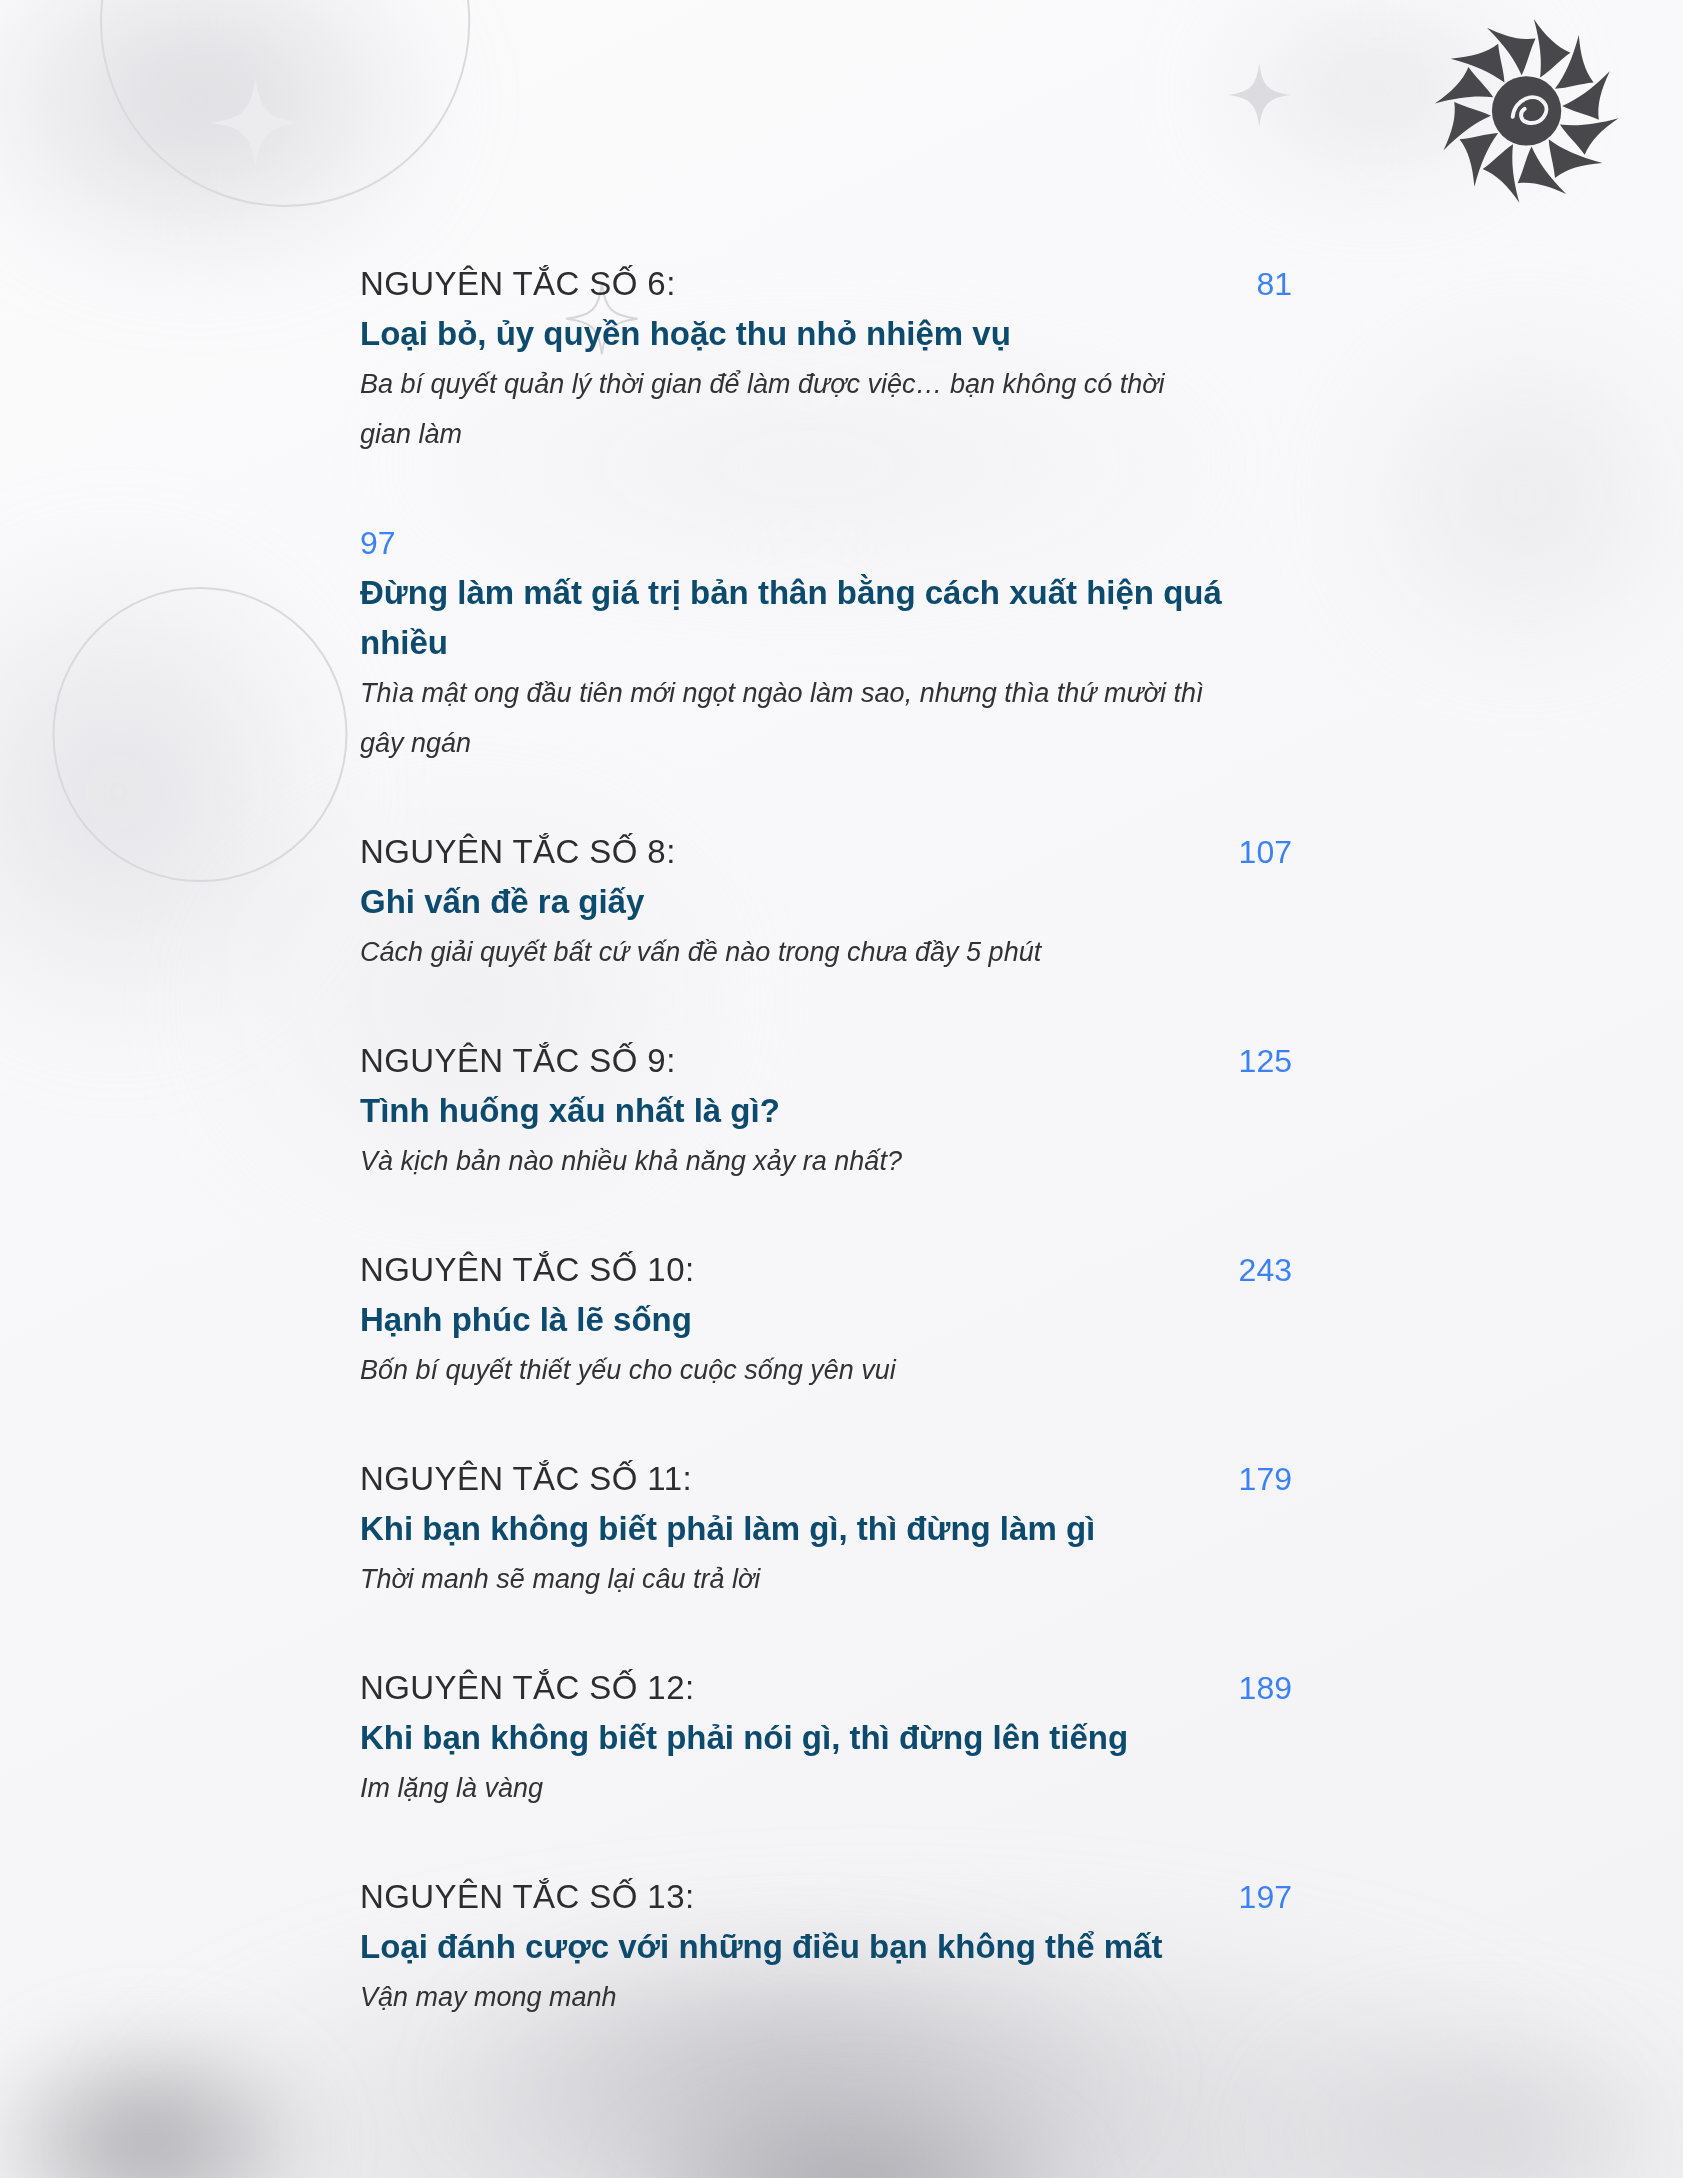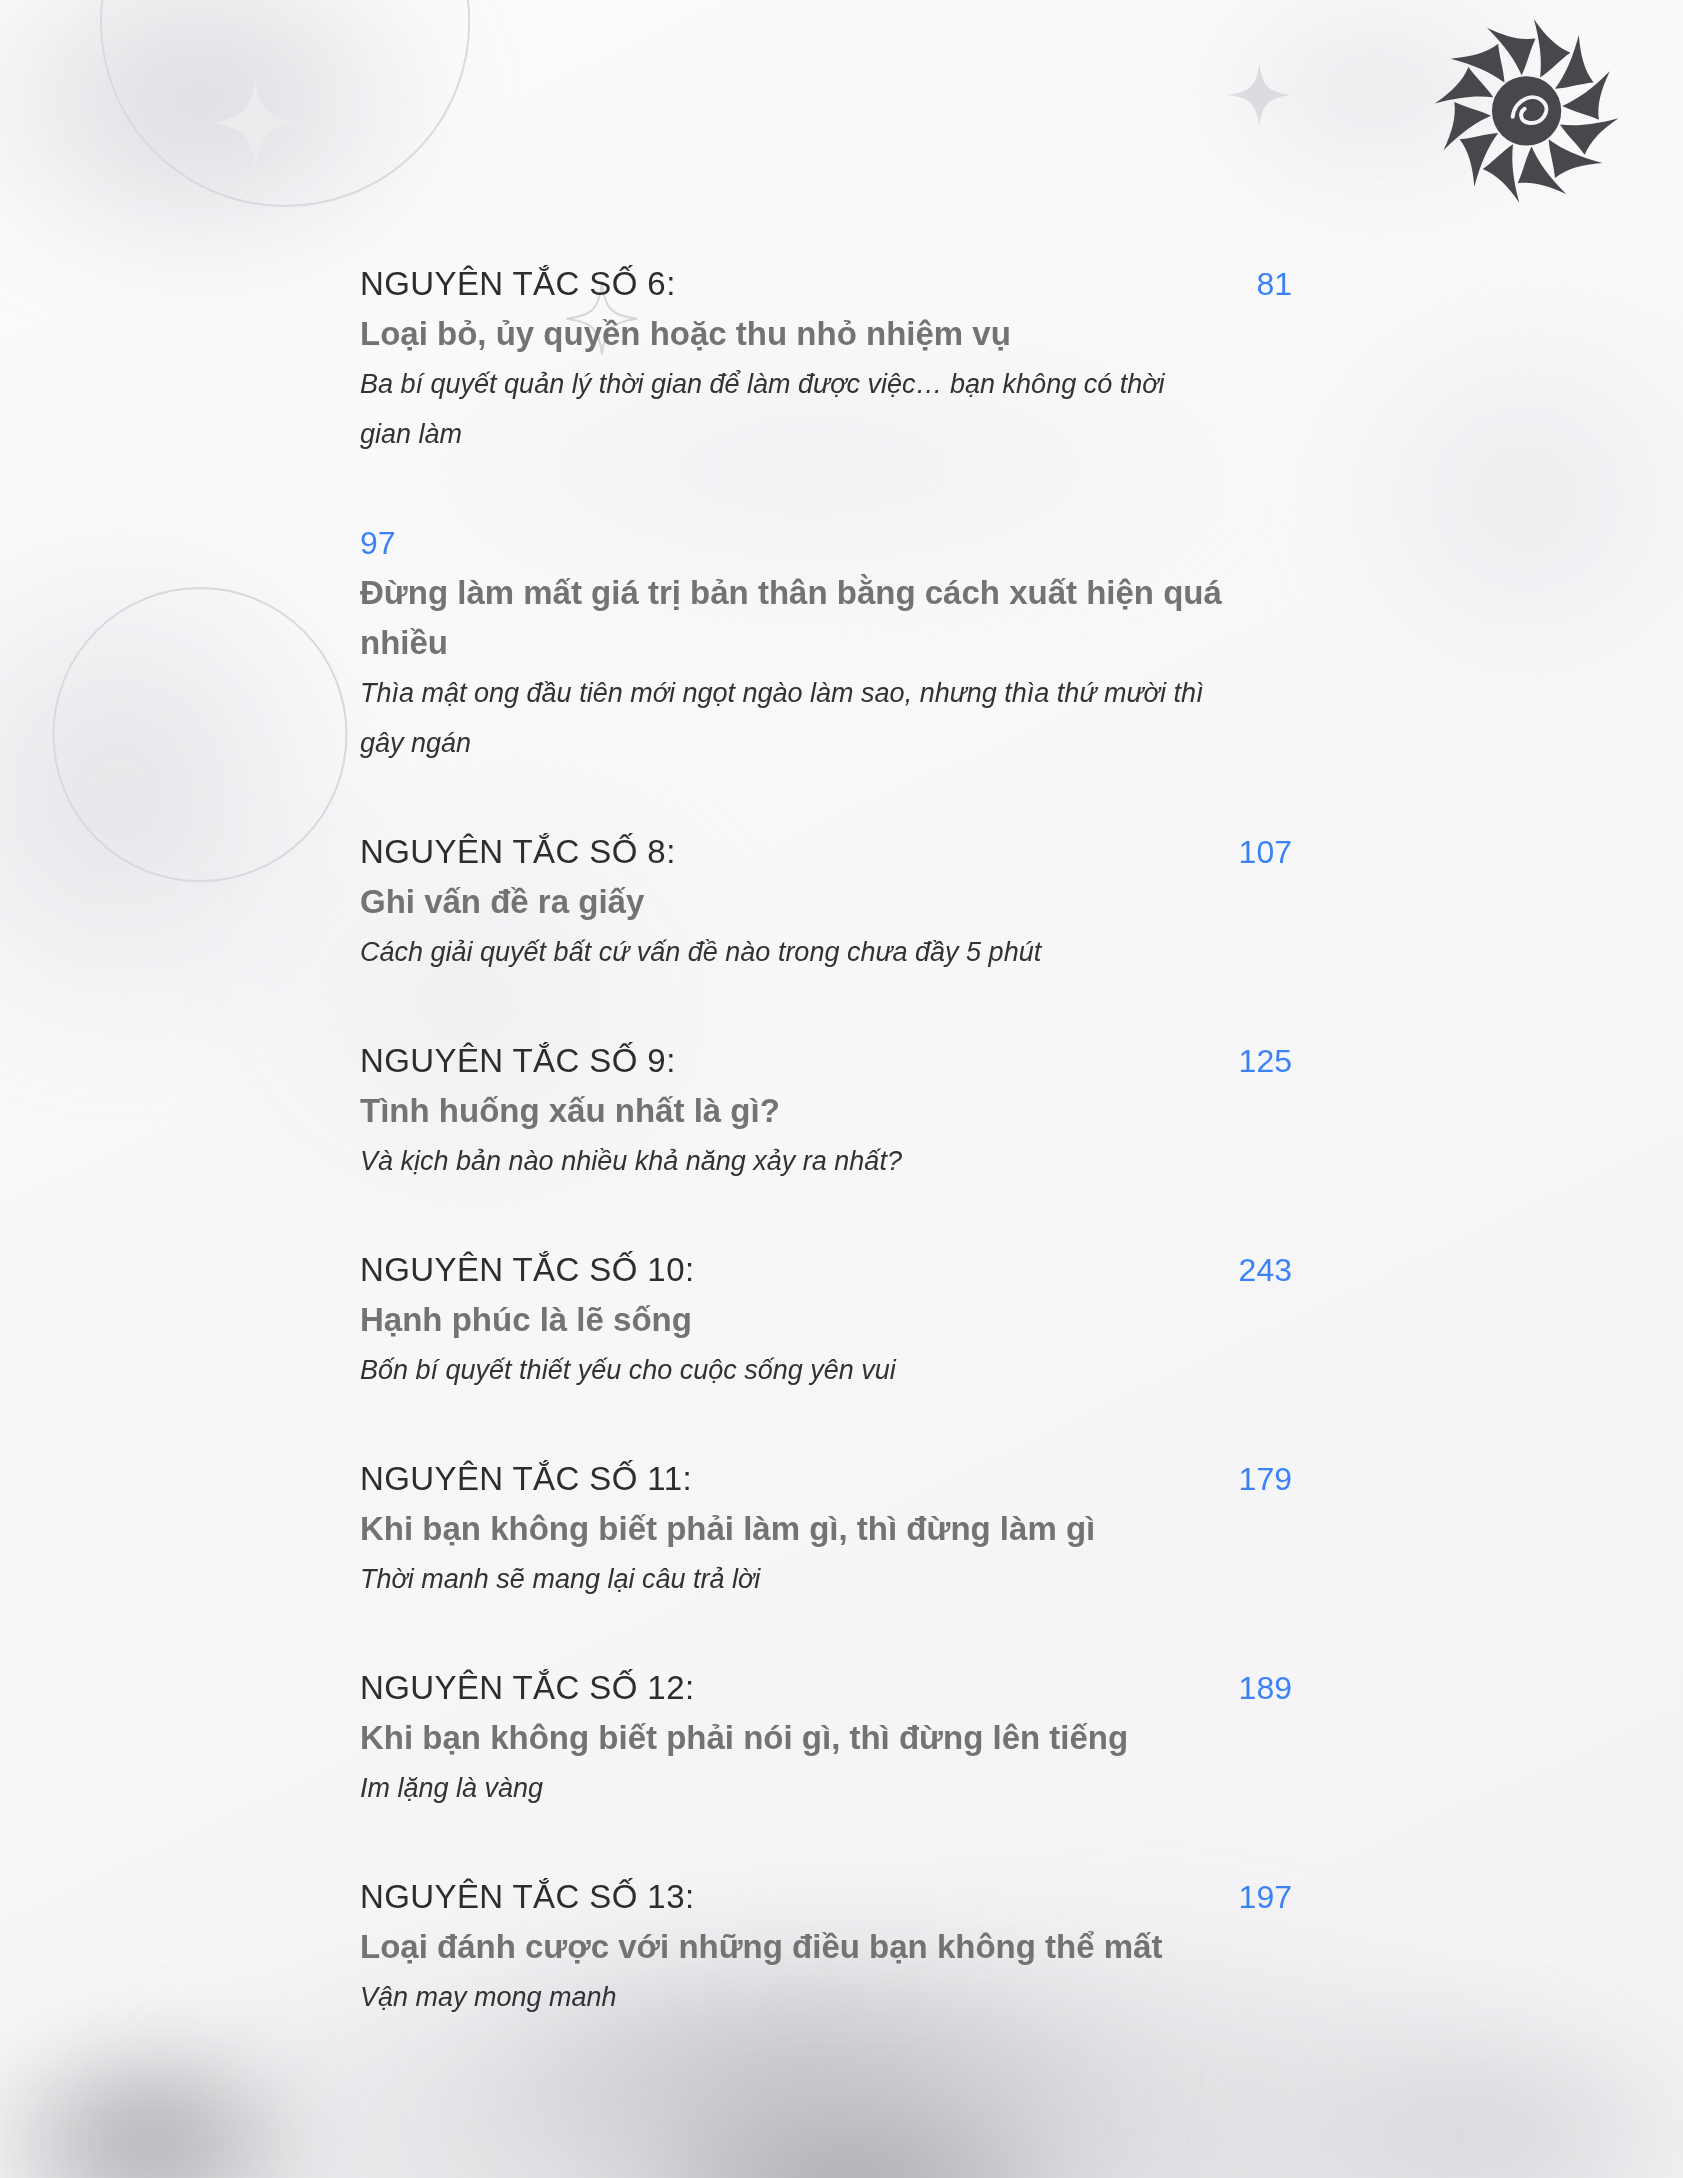--- a/index.html
+++ b/index.html
@@ -64,21 +64,21 @@
     color: #2d2d2f;
   }
   .entry-page {
     font-size: 32px;
     color: #3b82f6;
   }
   .entry-title {
     font-size: 33px;
     font-weight: bold;
     line-height: 50px;
-    color: #737373;
+    color: #0c4a6e;
     max-width: 932px;
   }
   .entry-subtitle {
     font-size: 27px;
     font-style: italic;
     line-height: 50px;
     color: #323234;
     max-width: 859px;
   }
 </style>

